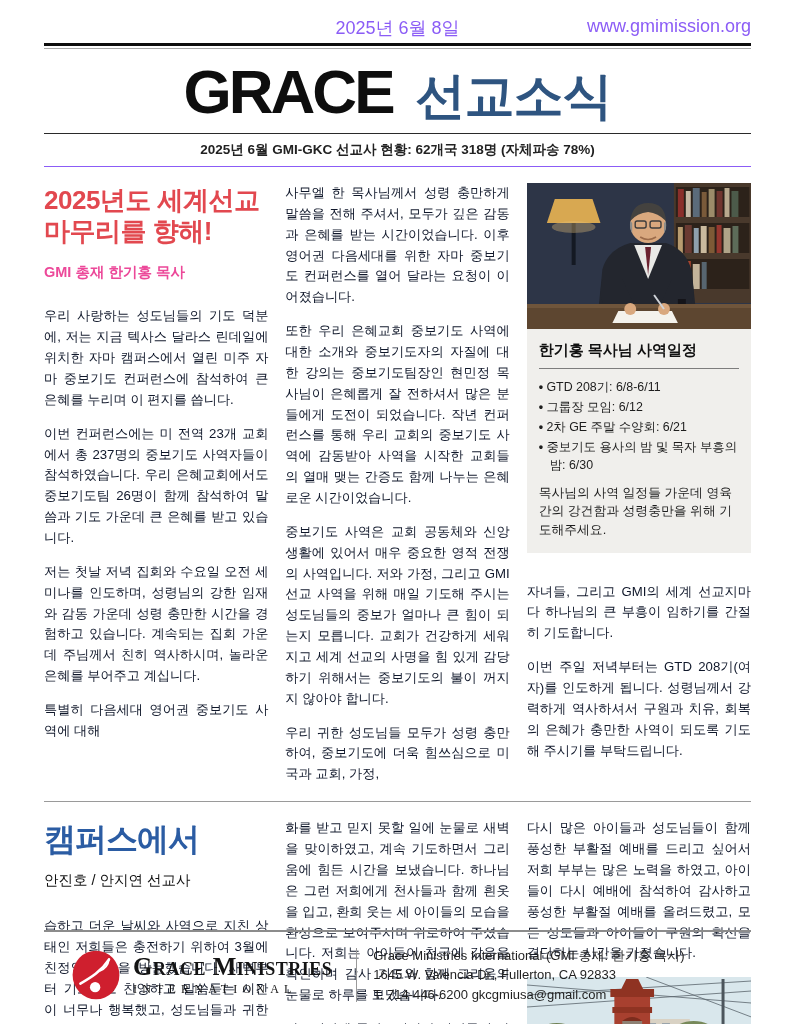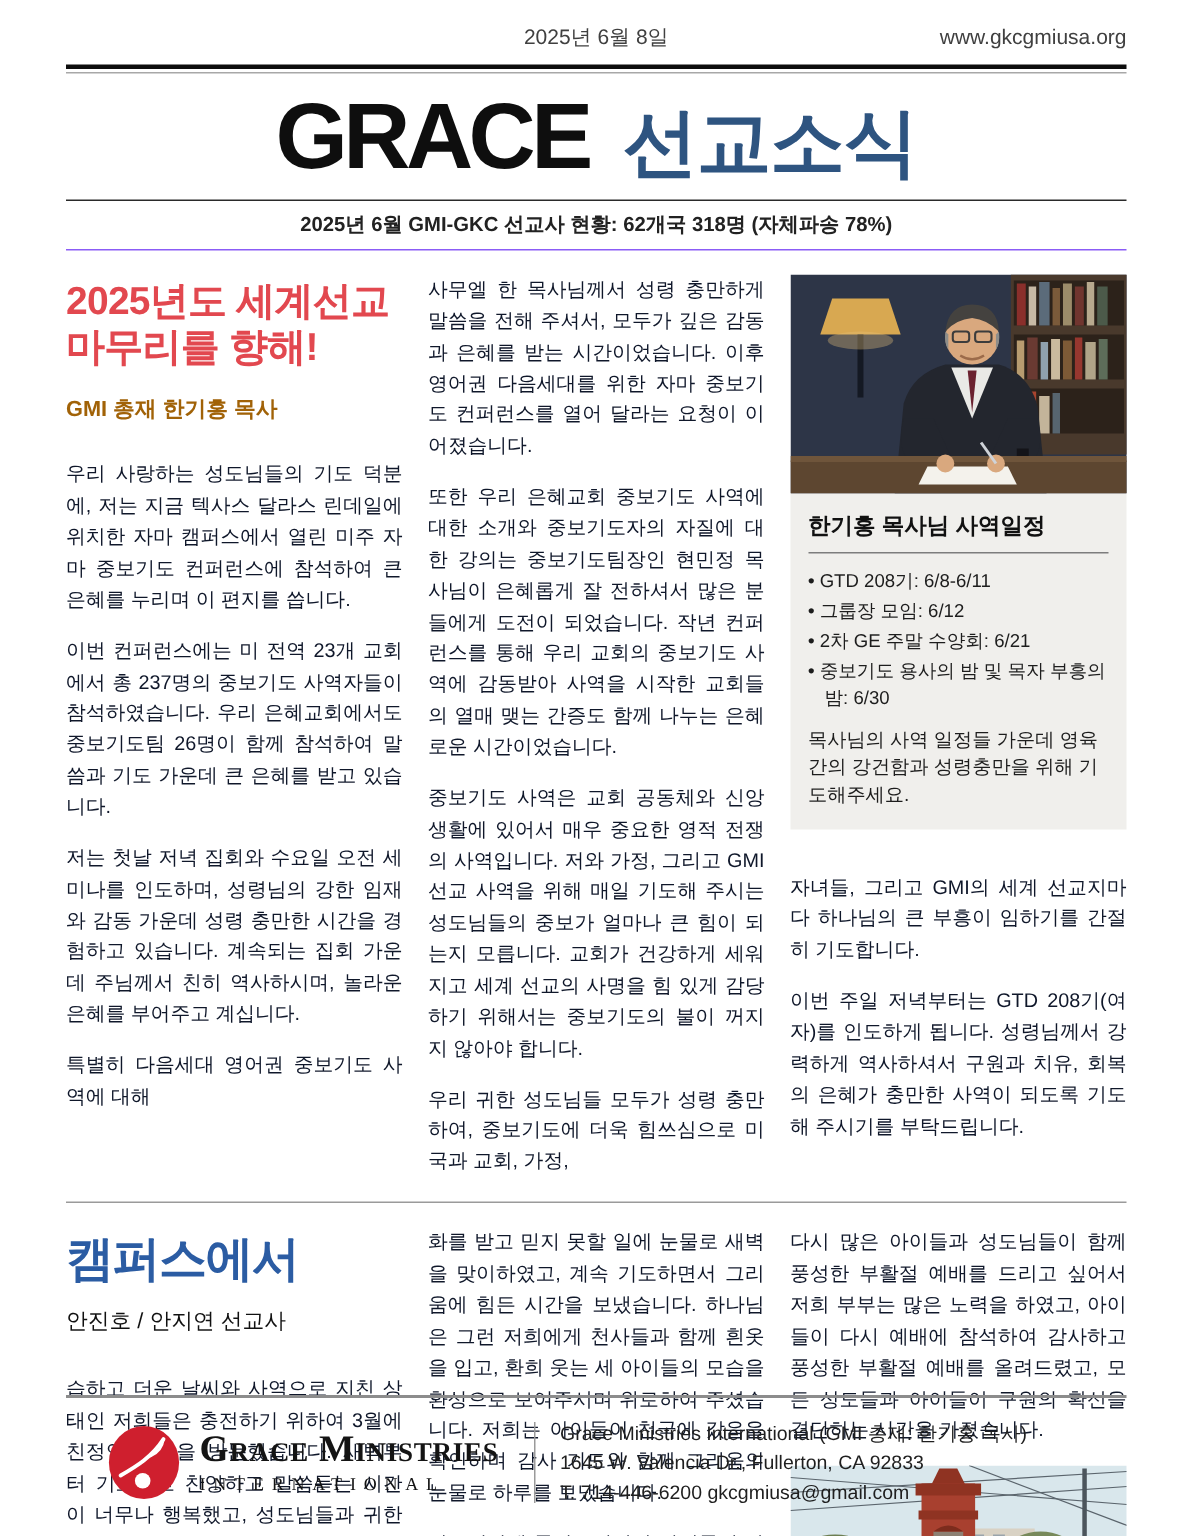--- a/index.html
+++ b/index.html
@@ -1,38 +1,38 @@
 <!DOCTYPE html>
 <html><head>
 <meta charset="utf-8">
 <style>
   * { margin:0; padding:0; box-sizing:border-box; }
   html,body { width:791px; height:1024px; overflow:hidden; background:#ffffff;
               font-family:"Liberation Sans","DejaVu Sans",sans-serif; color:#222; }
   .page { width:791px; height:1024px; padding:16px 40px 0 44px; position:relative; }
 
   
-  .topbar { position:relative; height:20px; font-size:14px; color:#404040; }
+  .topbar { position:relative; height:20px; font-size:18px; color:#8b5cf6; }
   .topbar .date { position:absolute; left:0; right:0; text-align:center; }
   .topbar .site { position:absolute; right:0; top:0; }
   .double-rule { margin-top:7px; }
   .double-rule .thick { height:3px; background:#0d0d0d; }
   .double-rule .thin  { height:1px; background:#a8a8a8; margin-top:2px; }
   .masthead { text-align:center; margin:12px 0 8px; line-height:1; white-space:nowrap; }
   .masthead .en { font-size:62px; font-weight:800; letter-spacing:-3px; color:#0e0e0e; }
   .masthead .ko { font-size:50px; font-weight:800; letter-spacing:-1px; color:#2e5480; margin-left:14px; }
   .status-bar { border-top:1px solid #2a2a2a; border-bottom:1px solid #8b5cf6;
                 text-align:center; font-weight:700; font-size:13.5px; padding:7px 0; margin-top:10px; }
 
   
   .cols { display:grid; grid-template-columns:1fr 1fr 1fr; column-gap:17px; margin-top:16px; }
   p.body { font-size:13.2px; line-height:1.58; text-align:justify; color:#0f172a; margin:0 0 13px; }
 
   .red-title  { font-size:26px; line-height:1.18; color:#e2484f; font-weight:800; letter-spacing:-0.5px; margin:2px 0 10px; }
-  .byline     { font-weight:700; font-size:14.5px; color:#a16207; margin:17px 0 24px; }
+  .byline     { font-weight:700; font-size:14.5px; color:#ec4899; margin:17px 0 24px; }
 
   
   .card { margin-bottom:29px; }
   .card .photo { display:block; width:100%; height:146px; }
   .card .photo svg { display:block; width:100%; height:100%; }
   .schedule { background:#f0efec; padding:12px 12px 13px; }
   .schedule h3 { font-size:15px; font-weight:700; color:#111; padding-bottom:8px; border-bottom:1px solid #7d7d7d; }
   .schedule ul { list-style:none; margin:10px 0 9px; }
   .schedule li { font-size:12.4px; line-height:1.45; color:#1d1d1d; margin:2px 0; padding-left:11px; text-indent:-11px; }
   .schedule li::before { content:"\2022\00a0"; font-weight:700; }
@@ -59,21 +59,21 @@
   .contact { font-size:13px; line-height:1.5; color:#1f1f1f; }
 </style>
 </head>
 <body>
 
 <div class="page">
 
   <header>
     <div class="topbar">
       <span class="date">2025년 6월 8일</span>
-      <span class="site">www.gkcgmiusa.org</span>
+      <span class="site">www.gmimission.org</span>
     </div>
     <div class="double-rule">
       <div class="thick"></div>
         <div class="thin"></div>
     </div>
     <h1 class="masthead">
       <span class="en">GRACE</span>
       <span class="ko">선교소식</span>
     </h1>
     <div class="status-bar">

